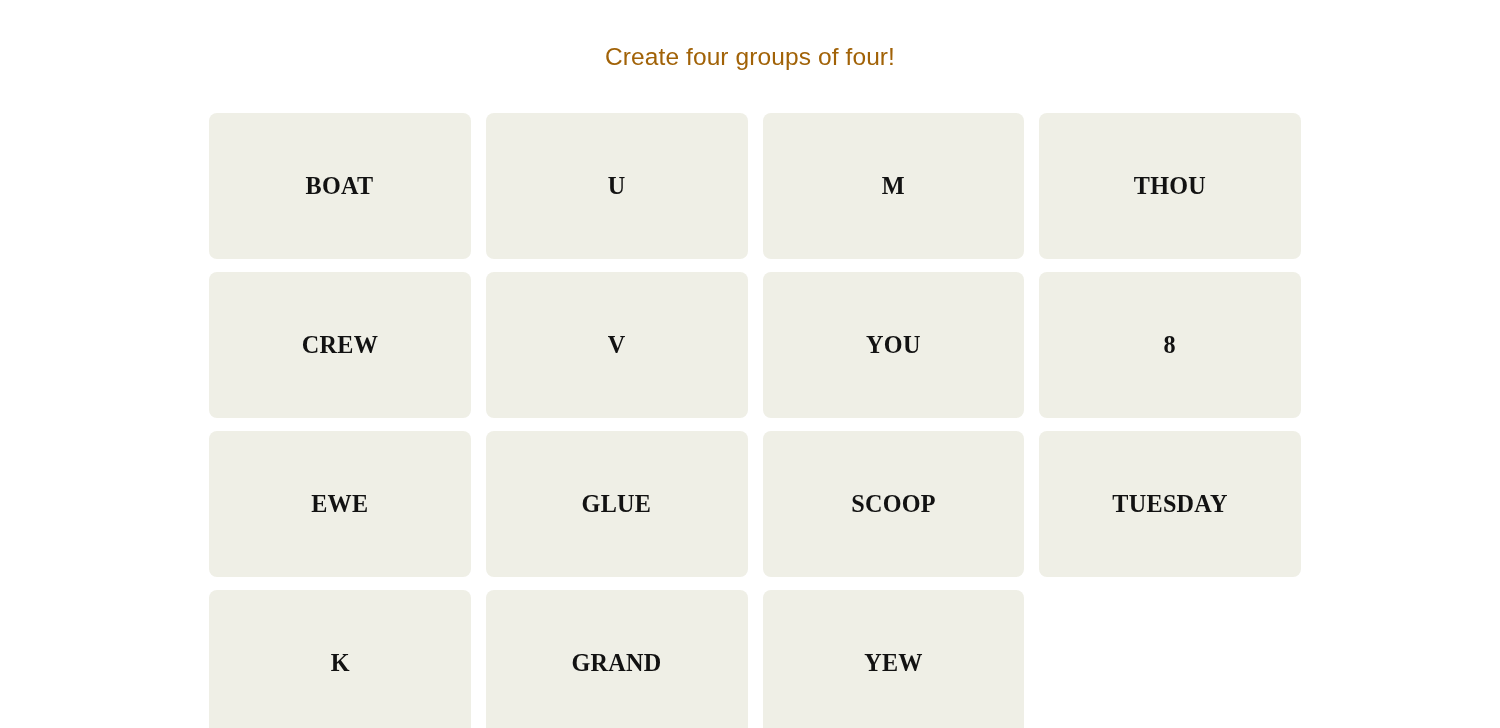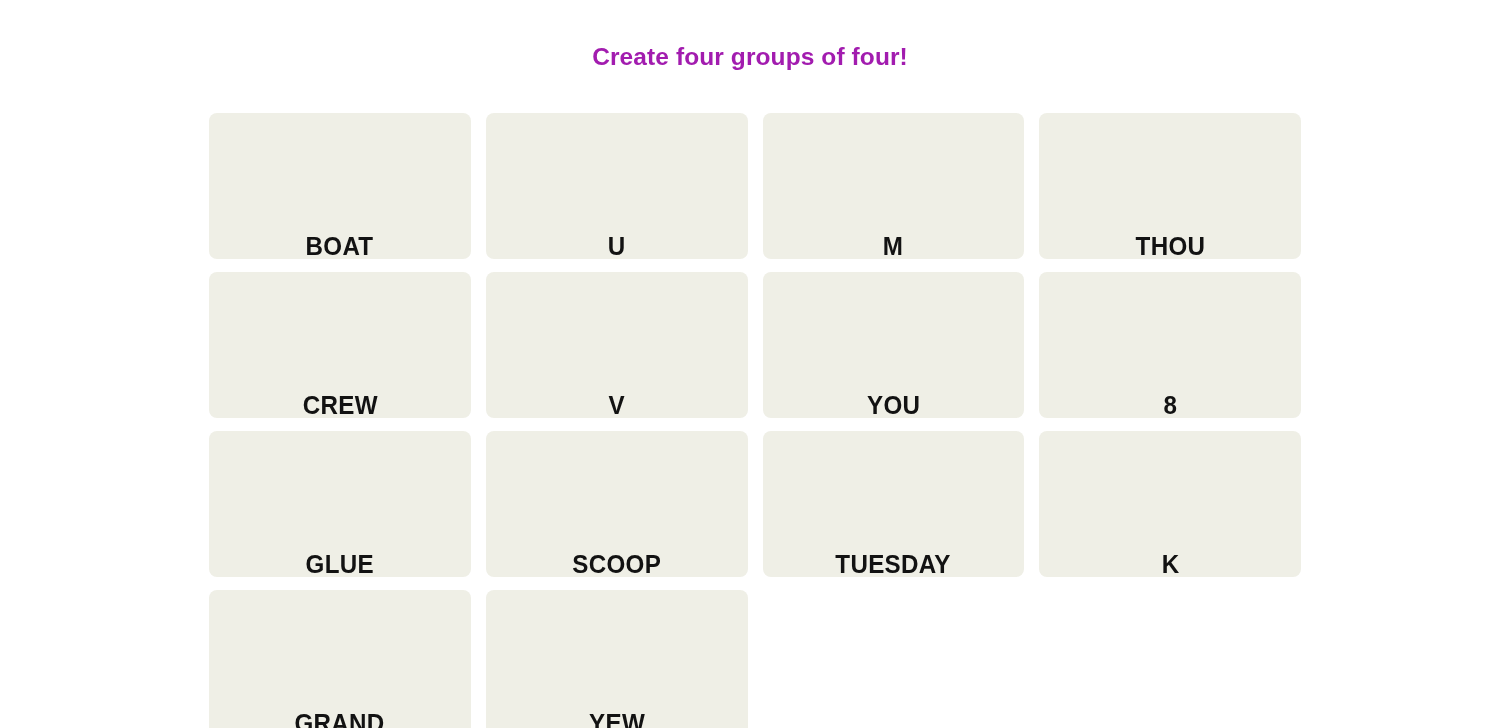--- a/index.html
+++ b/index.html
@@ -25,23 +25,23 @@
     display: flex;
     flex-direction: column;
     align-items: center;
   }
 
   .instructions {
     margin-top: 40px;
     height: 33px;
     line-height: 33px;
     font-size: 24.5px;
-    font-weight: 700;
+    font-weight: 400;
     letter-spacing: 0.1px;
-    color: #a21caf;
+    color: #a16207;
     text-align: right;
     white-space: nowrap;
   }
 
   .board-wrap {
     position: absolute;
     left: 209px;
     top: 113px;
     width: 1092px;
   }
@@ -53,26 +53,26 @@
     column-gap: 15px;
     row-gap: 13px;
     width: 1092px;
   }
 
   .tile {
     background: #efefe6;
     border: none;
     border-radius: 8px;
     display: flex;
-    align-items: flex-end;
+    align-items: center;
     justify-content: center;
     cursor: pointer;
     padding: 0 6px;
     overflow: hidden;
-    font-family: Liberation Sans, sans-serif;
+    font-family: Liberation Serif, serif;
     user-select: none;
     -webkit-user-select: none;
   }
 
   .tile-label {
     font-size: 26px;
     font-weight: 700;
     letter-spacing: 0.3px;
     line-height: 1;
     color: #121212;
@@ -119,20 +119,23 @@
       </button>
 
       <button class="tile">
         <span class="tile-label">YOU</span>
       </button>
 
       <button class="tile">
         <span class="tile-label">8</span>
       </button>
 
+      <button class="tile">
+        <span class="tile-label">EWE</span>
+      </button>
 
       <button class="tile">
         <span class="tile-label">GLUE</span>
       </button>
 
       <button class="tile">
         <span class="tile-label">SCOOP</span>
       </button>
 
       <button class="tile">

